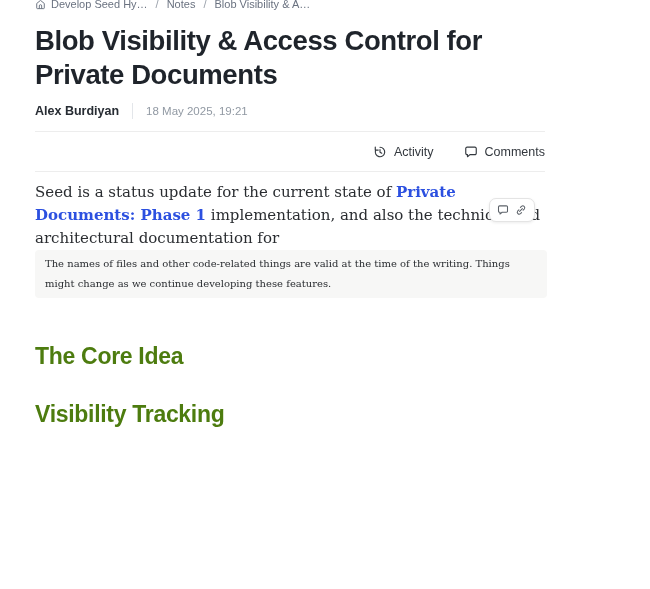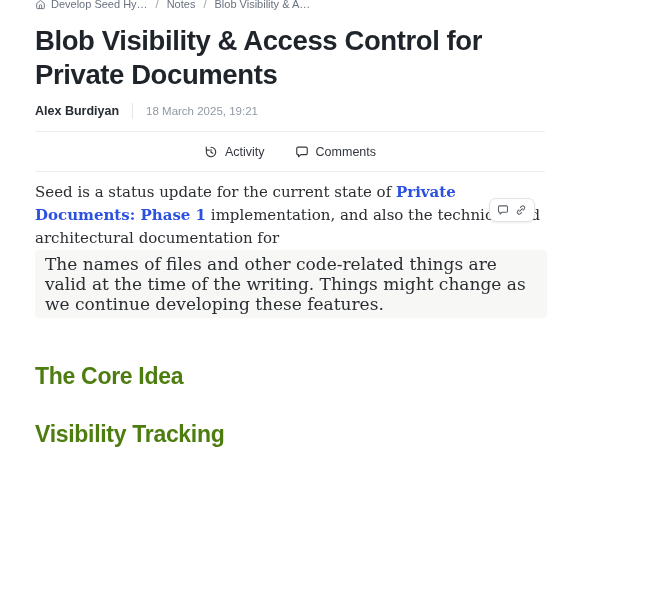--- a/index.html
+++ b/index.html
@@ -16,31 +16,31 @@
   .sep{color:#9aa1ab;margin:0 8px;}
   
   h1.title{margin:14px 0 0;width:480px;font-size:27.5px;line-height:34px;font-weight:700;
     letter-spacing:-0.4px;color:#1f242b;}
   .meta{margin-top:10px;height:18px;display:flex;align-items:center;}
   .author{font-size:12.5px;font-weight:700;color:#272c33;cursor:pointer;}
   .vdiv{width:1px;height:16px;background:#e3e6ea;margin:0 13px;}
   .date{font-size:11.5px;color:#9199a3;}
   
   .tabs{margin-top:11px;width:510px;height:39px;border-top:1px solid #ededed;border-bottom:1px solid #ededed;
-    display:flex;justify-content:center;align-items:center;gap:30px;box-sizing:content-box;}
+    display:flex;justify-content:flex-end;align-items:center;gap:30px;box-sizing:content-box;}
   .tab{display:inline-flex;align-items:center;gap:7px;font-size:12.5px;color:#33383e;
     background:none;border:none;padding:0;font-family:"Liberation Sans",sans-serif;cursor:pointer;}
   .tab svg{width:14px;height:14px;display:block;}
   
   .doc{width:512px;font-family:"DejaVu Serif",serif;font-size:15px;line-height:23px;color:#2a2d31;}
   .doc p{margin:8px 0 0;}
   .doc p.intro{margin-top:9px;}
   .doclink{color:#2c50e0;font-weight:700;text-decoration:none;cursor:pointer;}
   .callout{margin-top:0;background:#f7f7f6;border-radius:4px;padding:2px 10px;
-    font-size:17px;line-height:20px;color:#2a2d31;width:492px;box-sizing:content-box;}
+    font-size:10px;line-height:20px;color:#2a2d31;width:492px;box-sizing:content-box;}
   .callout .callout-text{display:inline-block;padding:2px 0;}
   h2.section{margin:44px 0 0;font-family:"Liberation Sans",sans-serif;font-size:23px;line-height:28px;
     font-weight:700;letter-spacing:-0.3px;color:#4d7c0f;}
   h2.section + p{margin-top:30px;}
   h2.vis{margin-top:30px;}
   
   .float-toolbar{position:absolute;left:489px;top:198px;display:flex;align-items:center;gap:2px;
     background:#fff;border:1px solid #e4e4e4;border-radius:7px;padding:3px 5px;
     box-shadow:0 1px 3px rgba(0,0,0,0.08);}
   .float-toolbar button{background:none;border:none;padding:2px;margin:0;cursor:pointer;display:flex;}
@@ -67,21 +67,21 @@
     <span class="crumb">
       <span>Blob Visibility &amp; A…</span>
     </span>
   </nav>
 
   <h1 class="title">Blob Visibility &amp; Access Control for Private Documents</h1>
 
   <div class="meta">
     <span class="author">Alex Burdiyan</span>
     <span class="vdiv"></span>
-    <span class="date">18 March 2025, 19:21</span>
+    <span class="date">18 May 2025, 19:21</span>
   </div>
 
   <div class="tabs">
     <button class="tab">
       <svg viewBox="0 0 16 16" fill="none" stroke="currentColor" stroke-width="1.3" stroke-linecap="round" stroke-linejoin="round">
         <path d="M8 2.6 a5.4 5.4 0 1 1 -5.1 3.6"></path>
         <path d="M2.6 2.4 v3.4 h3.4"></path>
         <path d="M8 5.3 V8.2 l2 1.2"></path>
       </svg>
       <span>Activity</span>

